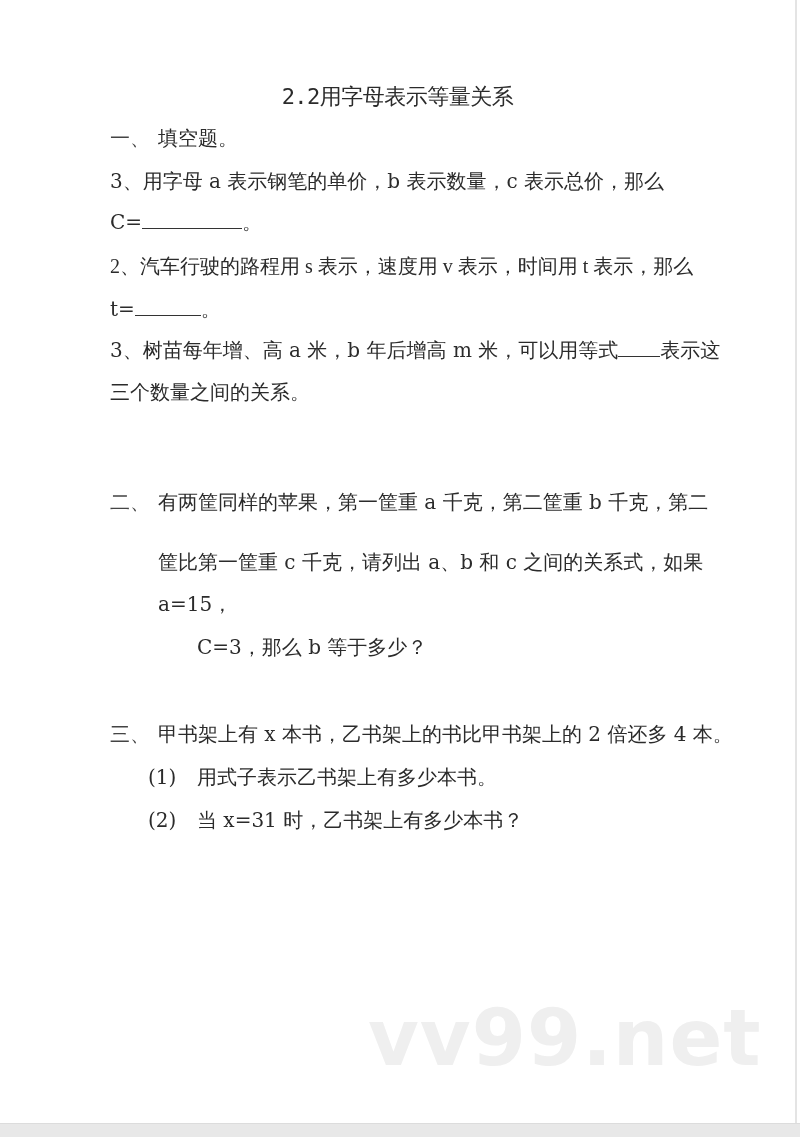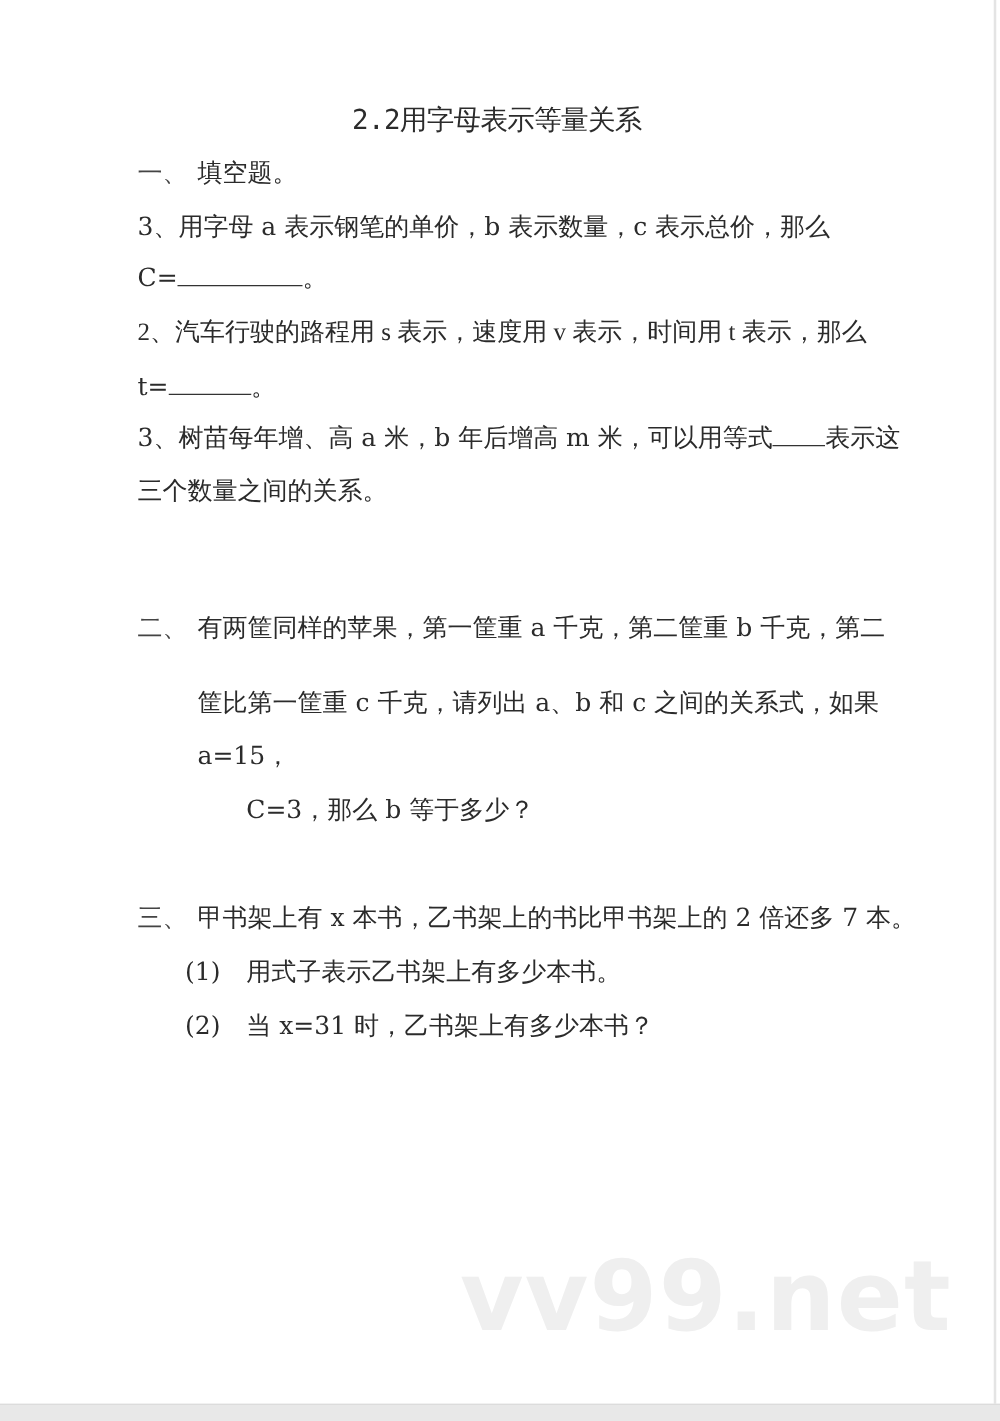--- a/index.html
+++ b/index.html
@@ -109,21 +109,21 @@
   <div class="line" style="top:381px; left:110px;">三个数量之间的关系。</div>
 
   <div class="line" style="top:491px; left:110px;">
     <span class="sec-num">二、</span><span>有两筐同样的苹果，第一筐重 a 千克，第二筐重 b 千克，第二</span>
   </div>
   <div class="line" style="top:551px; left:158px;">筐比第一筐重 c 千克，请列出 a、b 和 c 之间的关系式，如果</div>
   <div class="line" style="top:593px; left:158px;">a=15，</div>
   <div class="line" style="top:636px; left:158px;margin-left:39px;">C=3，那么 b 等于多少？</div>
 
   <div class="line" style="top:723px; left:110px;">
-    <span class="sec-num">三、</span><span>甲书架上有 x 本书，乙书架上的书比甲书架上的 2 倍还多 7 本。</span>
+    <span class="sec-num">三、</span><span>甲书架上有 x 本书，乙书架上的书比甲书架上的 2 倍还多 4 本。</span>
   </div>
   <div class="line" style="top:766px; left:148px;">
     <span class="sub-num">(1)</span><span>用式子表示乙书架上有多少本书。</span>
   </div>
   <div class="line" style="top:809px; left:148px;">
     <span class="sub-num">(2)</span><span>当 x=31 时，乙书架上有多少本书？</span>
   </div>
 
   <div class="watermark">vv99.net</div>
 </div>

